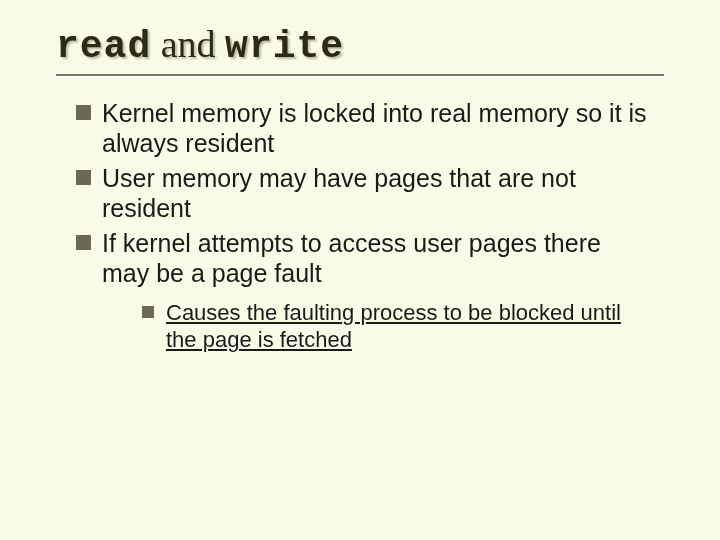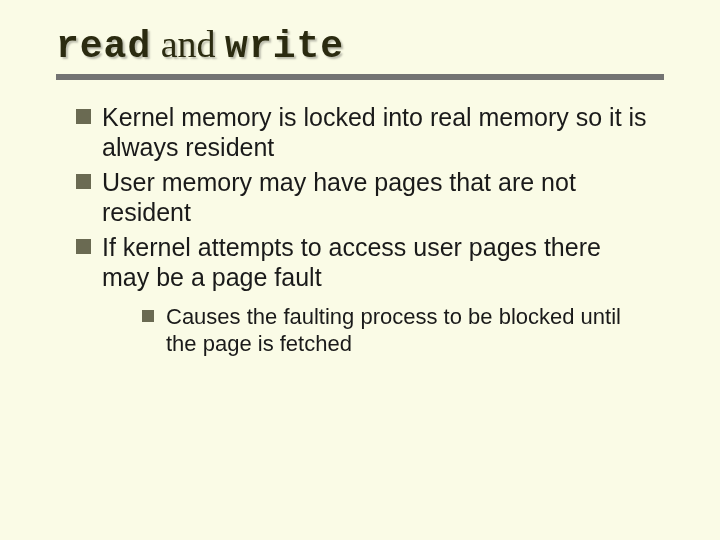--- a/index.html
+++ b/index.html
@@ -13,21 +13,21 @@
     overflow: hidden;
   }
   .slide {
     box-sizing: border-box;
     width: 720px;
     height: 540px;
     padding: 24px 56px 40px 56px;
     position: relative;
   }
   .title-wrap {
-    border-bottom: 6px solid #737373;
+    border-bottom: 2px solid #737373;
     padding-bottom: 6px;
     margin-bottom: 22px;
   }
   .title {
     font-size: 38px;
     font-weight: bold;
     color: #2b2b10;
     text-shadow: 2px 2px 2px rgba(0,0,0,0.25);
     line-height: 1.1;
   }
@@ -57,20 +57,21 @@
     left: 0;
     top: 7px;
     width: 15px;
     height: 15px;
     background: #6a6a52;
   }
   ul.level2 {
     list-style: none;
     margin: 10px 0 0 40px;
     padding: 0;
+    text-decoration: underline;
   }
   ul.level2 > li {
     position: relative;
     padding-left: 24px;
     font-size: 22px;
     line-height: 1.25;
   }
   ul.level2 > li::before {
     content: "";
     position: absolute;

